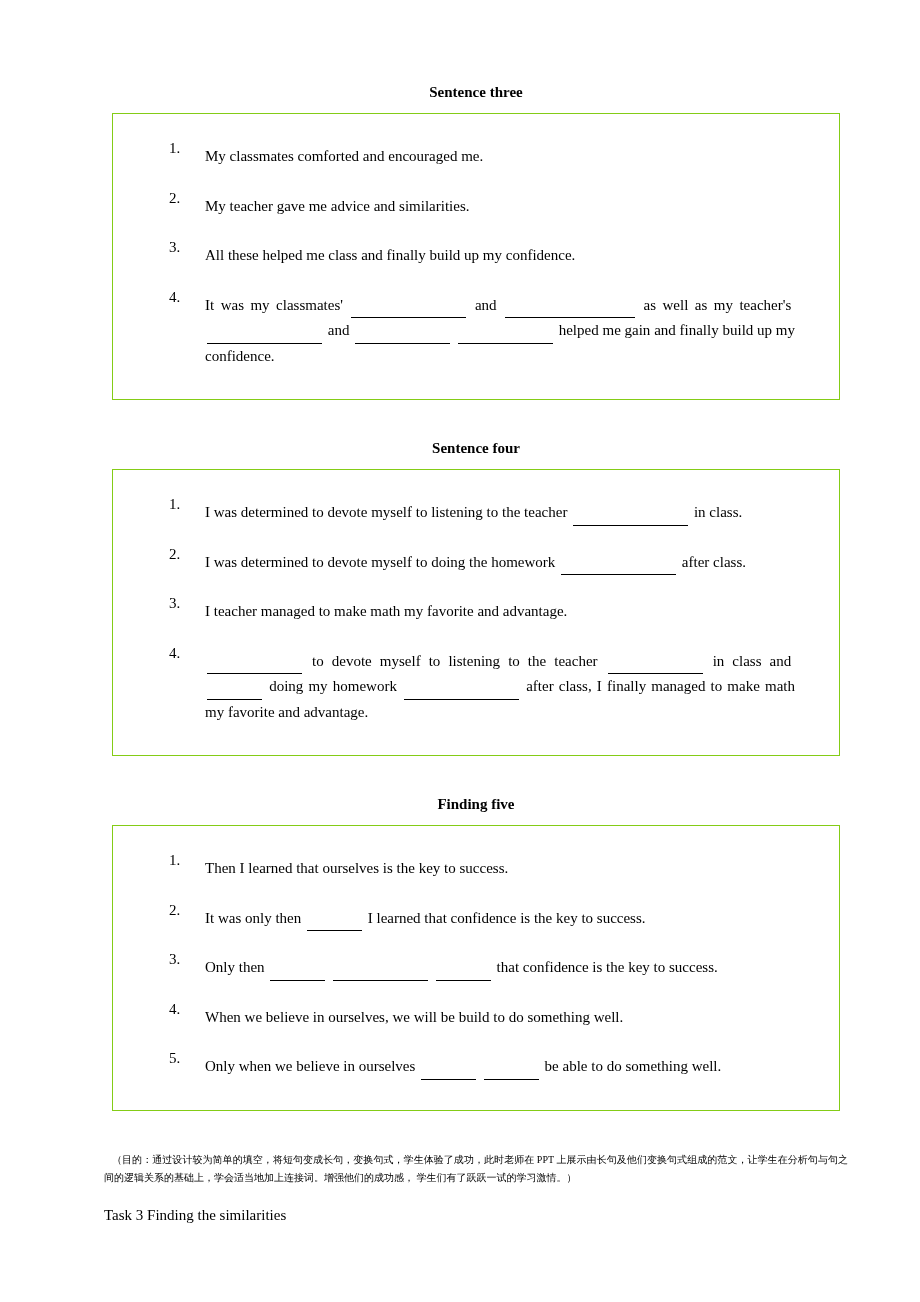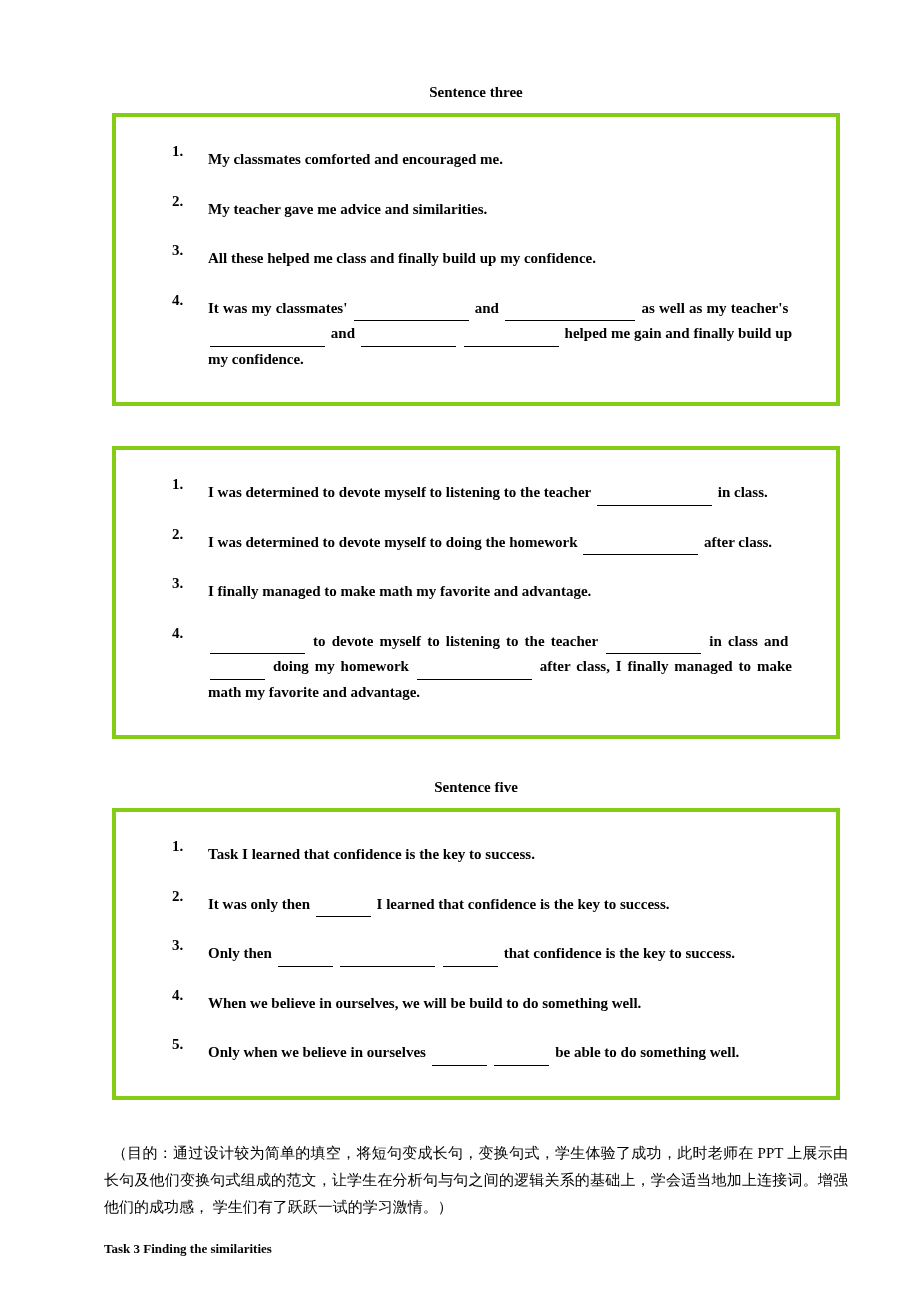--- a/index.html
+++ b/index.html
@@ -23,24 +23,23 @@
     }
 
     .section-title {
       text-align: center;
       font-weight: bold;
       font-size: 15px;
       margin-bottom: 12px;
     }
 
     .box {
-      border: 4px solid #84cc16;
+      border: 1px solid #84cc16;
       padding: 14px 20px 14px 20px;
       margin-bottom: 0;
-      font-weight: bold;
     }
 
     .box ol {
       list-style: none;
       counter-reset: item;
       padding-left: 20px;
     }
 
     .box ol li {
       counter-increment: item;
@@ -83,28 +82,28 @@
       min-width: 115px;
     }
 
     .blank-xl {
       min-width: 130px;
     }
 
     .note-section {
       margin-top: 20px;
       margin-bottom: 20px;
-      font-size: 15px;
+      font-size: 10px;
       line-height: 1.8;
       text-align: justify;
     }
 
     .task-title {
-      font-weight: bold;
-      font-size: 13px;
+      font-weight: normal;
+      font-size: 15px;
       margin-top: 10px;
     }
 
     .justified {
       text-align: justify;
       text-justify: inter-word;
     }
   </style>
 </head>
 <body>
@@ -123,44 +122,45 @@
         <span class="content justified">All these helped me class and finally build up my confidence.</span>
       </li>
       <li>
         <span class="content justified">It was my classmates'&nbsp;<span class="blank blank-lg"></span>&nbsp;and&nbsp;<span class="blank blank-xl"></span>&nbsp;as well as my teacher's&nbsp;<span class="blank blank-lg"></span>&nbsp;and&nbsp;<span class="blank blank-md"></span>&nbsp;<span class="blank blank-md"></span>&nbsp;helped me gain and finally build up my confidence.</span>
       </li>
     </ol>
   </div>
 </div>
 
 <div class="section">
+  <div class="section-title">Sentence four</div>
   <div class="box">
     <ol>
       <li>
         <span class="content justified">I was determined to devote myself to listening to the teacher&nbsp;<span class="blank blank-lg"></span>&nbsp;in class.</span>
       </li>
       <li>
         <span class="content justified">I was determined to devote myself to doing the homework&nbsp;<span class="blank blank-lg"></span>&nbsp;after class.</span>
       </li>
       <li>
-        <span class="content justified">I finally managed to make math my favorite and advantage.</span>
+        <span class="content justified">I teacher managed to make math my favorite and advantage.</span>
       </li>
       <li>
         <span class="content justified"><span class="blank blank-md"></span>&nbsp;to devote myself to listening to the teacher&nbsp;<span class="blank blank-md"></span>&nbsp;in class and&nbsp;<span class="blank blank-sm"></span>&nbsp;doing my homework&nbsp;<span class="blank blank-lg"></span>&nbsp;after class, I finally managed to make math my favorite and advantage.</span>
       </li>
     </ol>
   </div>
 </div>
 
 <div class="section">
-  <div class="section-title">Sentence five</div>
+  <div class="section-title">Finding five</div>
   <div class="box">
     <ol>
       <li>
-        <span class="content justified">Task I learned that confidence is the key to success.</span>
+        <span class="content justified">Then I learned that ourselves is the key to success.</span>
       </li>
       <li>
         <span class="content justified">It was only then&nbsp;<span class="blank blank-sm"></span>&nbsp;I learned that confidence is the key to success.</span>
       </li>
       <li>
         <span class="content justified">Only then&nbsp;<span class="blank blank-sm"></span>&nbsp;<span class="blank blank-md"></span>&nbsp;<span class="blank blank-sm"></span>&nbsp;that confidence is the key to success.</span>
       </li>
       <li>
         <span class="content justified">When we believe in ourselves, we will be build to do something well.</span>
       </li>

